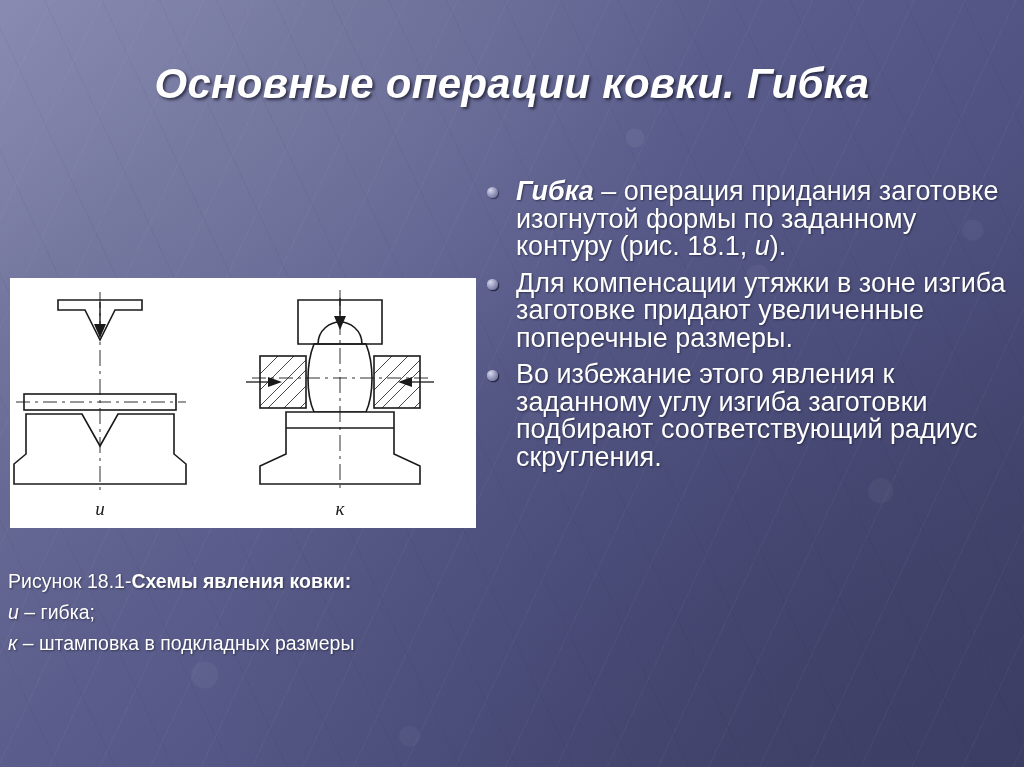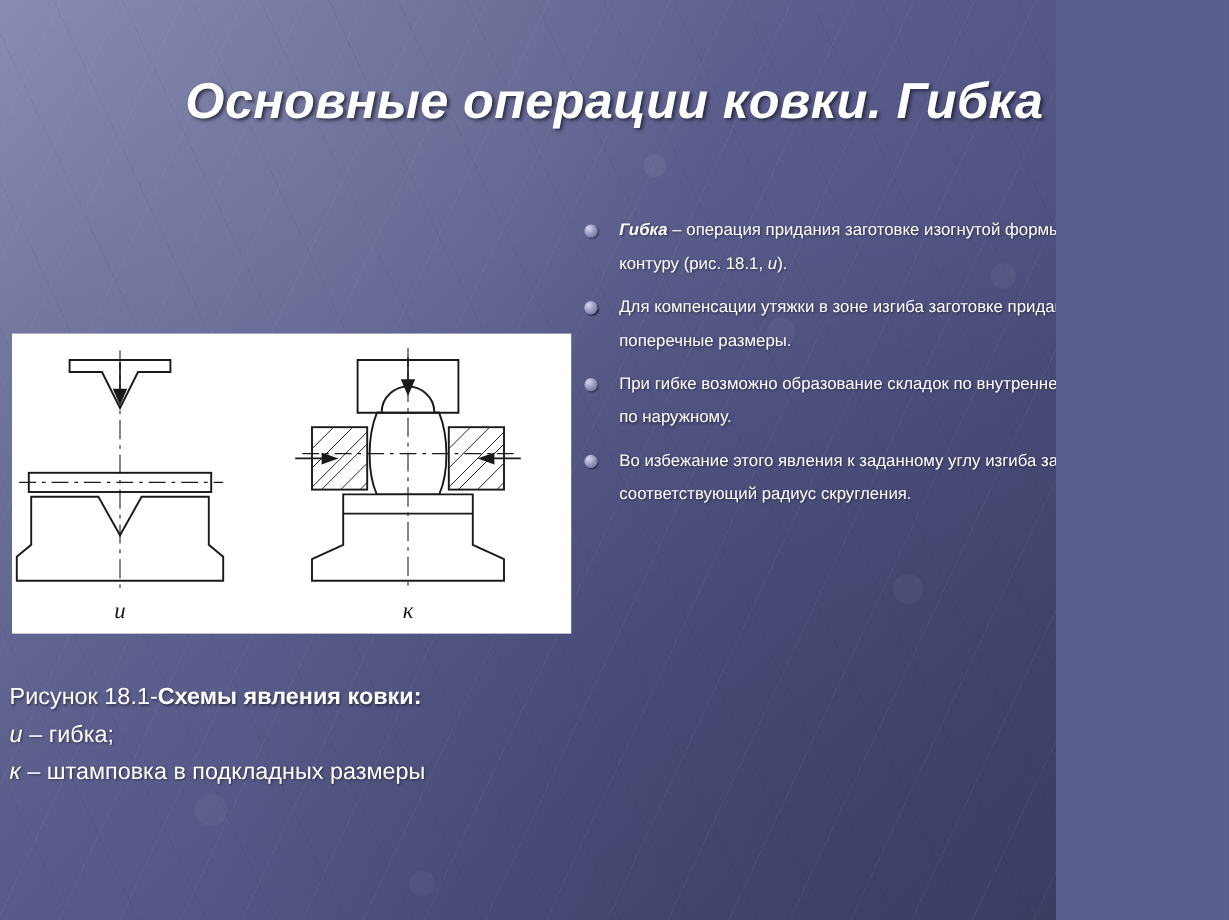--- a/index.html
+++ b/index.html
@@ -4,21 +4,21 @@
 <style>
   html,body{margin:0;padding:0;}
   body{
     width:1024px;height:767px;
     font-family:"Liberation Sans", sans-serif;
     background:#5b5f8d;
     overflow:hidden;
   }
   .slide{
     position:relative;
-    width:880px;height:767px;
+    width:1024px;height:767px;
     background:
       radial-gradient(ellipse at 12% 6%, rgba(130,133,170,0.55) 0%, rgba(130,133,170,0) 45%),
       radial-gradient(ellipse at 88% 92%, rgba(60,62,100,0.6) 0%, rgba(60,62,100,0) 55%),
       linear-gradient(135deg, #8e90b8 0%, #6e7199 18%, #5b5e8c 42%, #4f5280 65%, #43456f 85%, #3a3c63 100%);
     overflow:hidden;
   }
   
   .slide:before{
     content:"";
     position:absolute;inset:0;
@@ -84,21 +84,21 @@
     left:480px;top:178px;
     width:538px;
     z-index:3;
   }
   .bullet{
     position:relative;
     display:block;
     padding-left:36px;
     margin-bottom:9px;
     color:#ffffff;
-    font-size:14px;
+    font-size:27px;
     line-height:27.5px;
     text-shadow:1px 1px 2px rgba(25,25,45,0.6);
   }
   .bullet .dot{
     position:absolute;
     left:7px;top:9px;
     width:11px;height:11px;
     border-radius:50%;
     background:radial-gradient(circle at 32% 30%, #d8d9ea 0%, #9a9cc0 45%, #5a5c86 100%);
     box-shadow:1px 1px 1px rgba(20,20,40,0.6);
@@ -213,21 +213,20 @@
       <span class="dot"></span>
     </div>
 
     <div class="bullet">
       <span class="dot"></span>
       <span>Для компенсации утяжки в зоне изгиба заготовке придают увеличенные поперечные размеры.</span>
     </div>
 
     <div class="bullet">
       <span class="dot"></span>
-      <span>При гибке возможно образование складок по внутреннему контуру и трещин по наружному.</span>
     </div>
 
     <div class="bullet">
       <span class="dot"></span>
       <span>Во избежание этого явления к заданному углу изгиба заготовки подбирают соответствующий радиус скругления.</span>
     </div>
 
   </div>
 
 </div>

